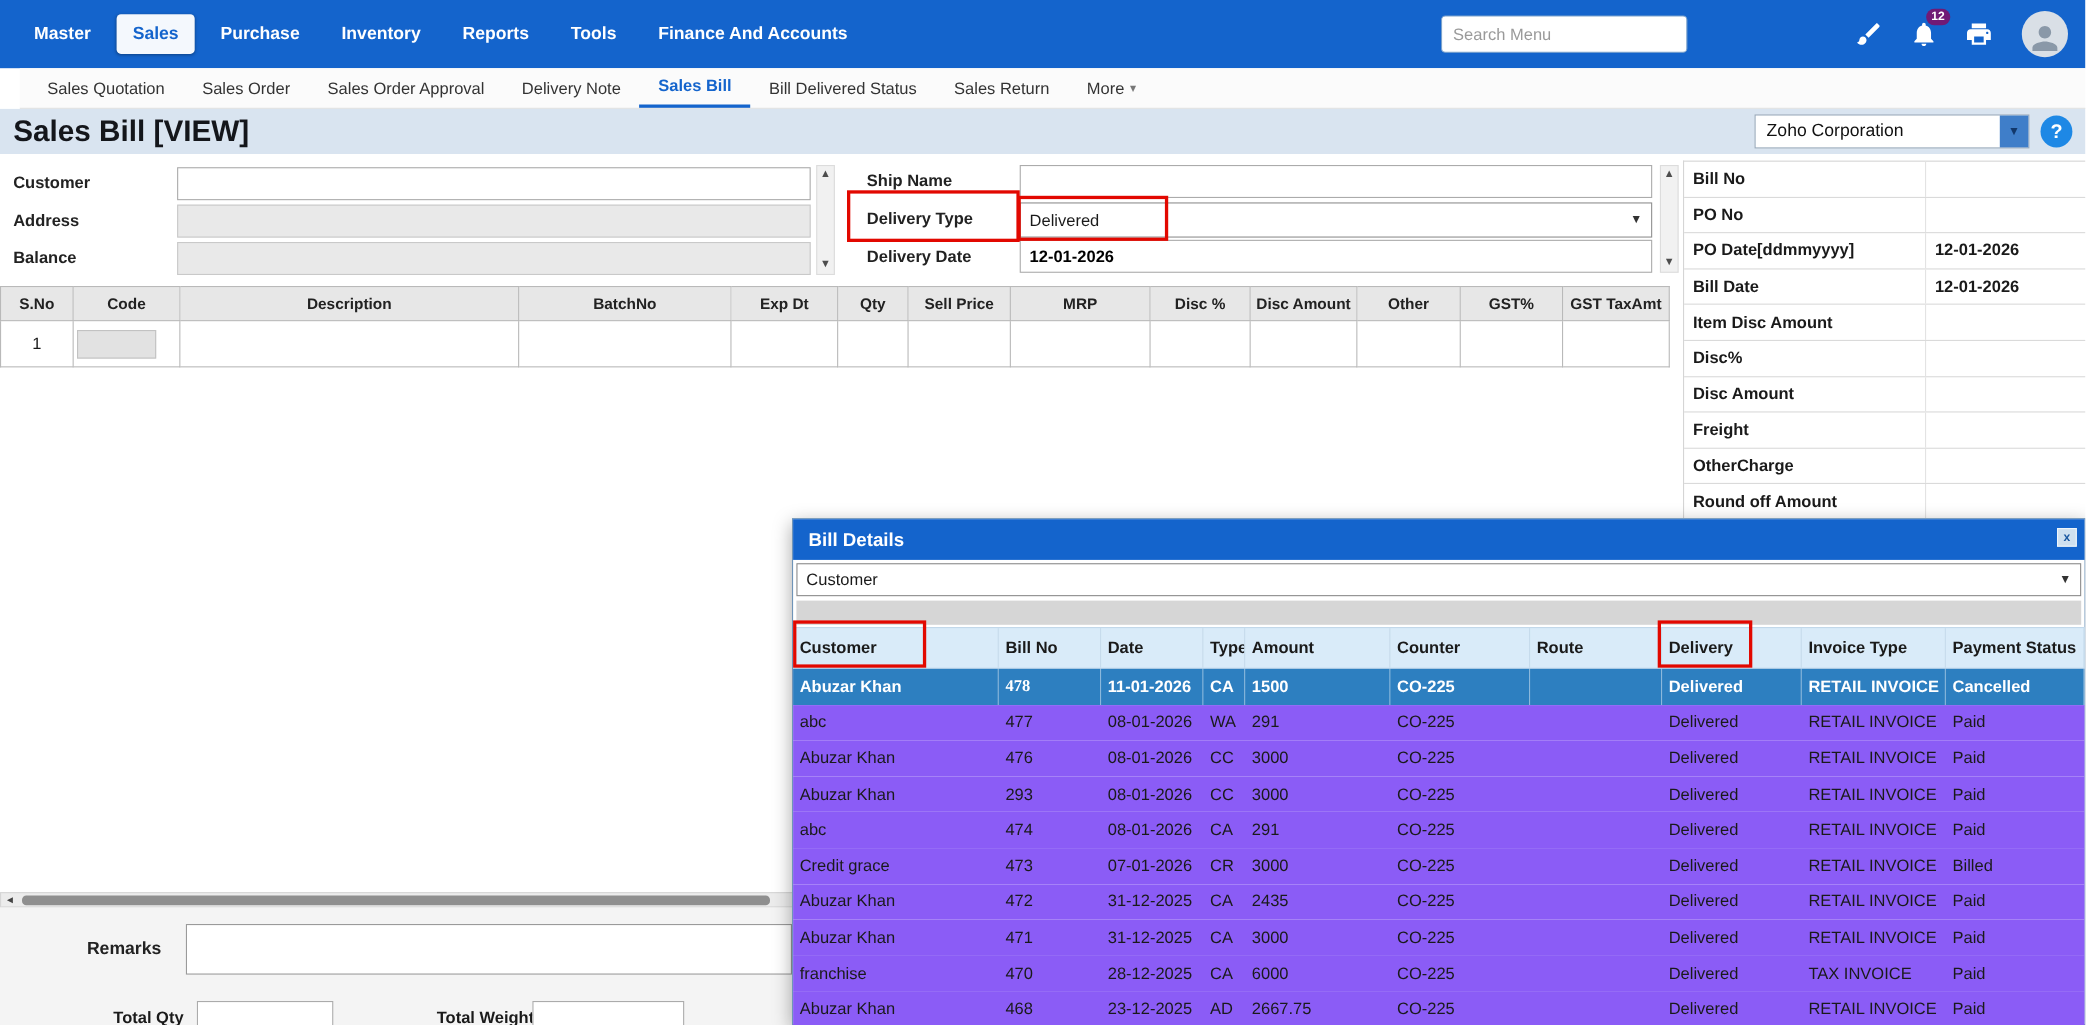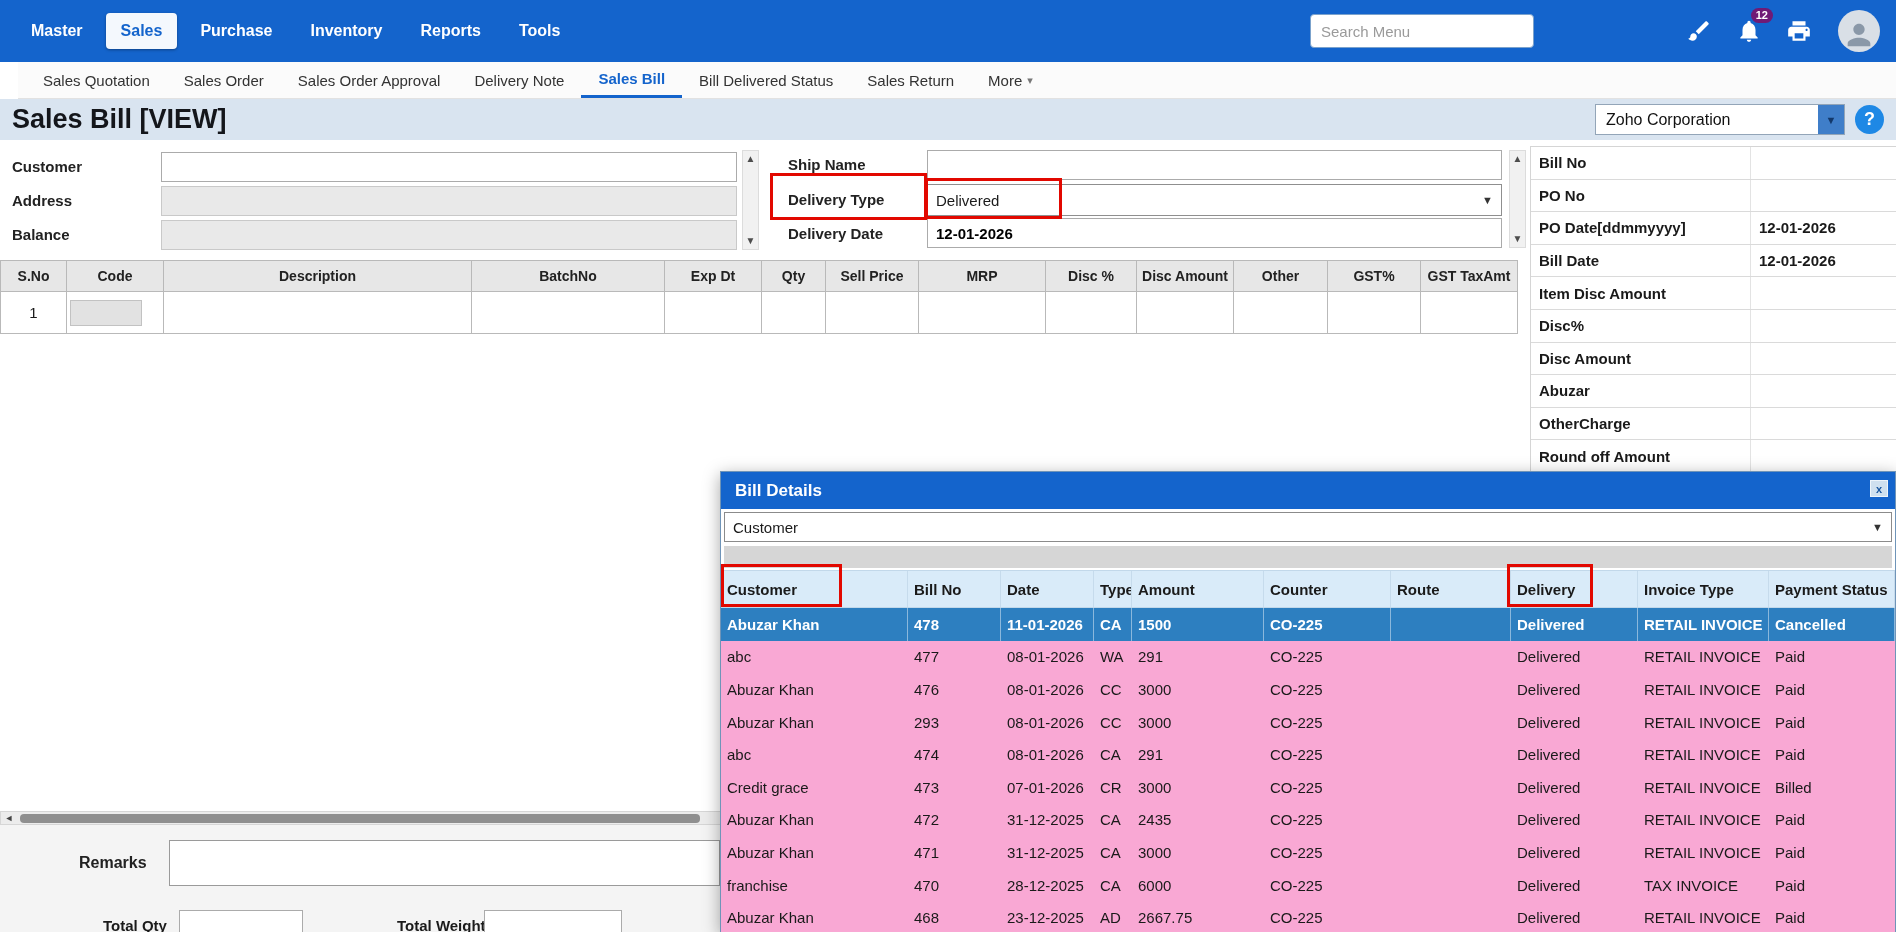--- a/index.html
+++ b/index.html
@@ -110,41 +110,42 @@
     cursor:pointer; }
   .modal-filter { margin:3px; height:30px; border:1px solid #8b8b8b; display:flex;
     align-items:center; padding:0 8px; font-size:15px; cursor:pointer; background:#fff; }
   .modal-filter .sel-caret { margin-left:auto; font-size:11px; color:#333; }
   .modal-gray { margin:4px 3px 2px; height:22px; background:#d6d6d6; }
   .mhrow { display:flex; height:38px; background:#d9ebf9; border-top:1px solid #c2d8ea;
     border-bottom:1px solid #c2d8ea; }
   .mcell { padding:0 6px; display:flex; align-items:center; font-size:15px;
     overflow:hidden; white-space:nowrap; }
   .mhead { font-weight:bold; border-right:1px solid #c6dbec; cursor:pointer; }
-  .mrow { display:flex; height:32.6px; background:#f9a8d4; cursor:pointer; }
+  .mrow { display:flex; height:32.6px; background:#8b5cf6; cursor:pointer; }
   .mrow.selected { background:#2d7fc0; }
   .mrow.selected .mcell { color:#fff; font-weight:bold;
     border-right:1px solid rgba(255,255,255,.45); }
   
   .annotation { position:absolute; border:3px solid #e20800; pointer-events:none;
     z-index:50; background:transparent; }
 </style>
 </head>
 <body>
 
 <div class="screen">
 
   <header class="topnav">
     <nav class="nav-items">
         <div class="nav-item">Master</div>
         <div class="nav-item active">Sales</div>
         <div class="nav-item">Purchase</div>
         <div class="nav-item">Inventory</div>
         <div class="nav-item">Reports</div>
         <div class="nav-item">Tools</div>
+        <div class="nav-item">Finance And Accounts</div>
       </nav>
     <input class="search" placeholder="Search Menu" style="">
     <div class="topnav-icons">
       <div class="icon-btn">
         <svg viewBox="0 0 24 24">
             <path d="M7 14c-1.66 0-3 1.34-3 3 0 1.31-1.16 2-2 2 .92 1.22 2.49 2 4 2 2.21 0 4-1.79 4-4 0-1.66-1.34-3-3-3zm13.71-9.37l-1.34-1.34c-.39-.39-1.02-.39-1.41 0L9 12.25 11.75 15l8.96-8.96c.39-.39.39-1.02 0-1.41z"></path>
           </svg>
       </div>
       <div class="icon-btn">
         <svg viewBox="0 0 24 24">
@@ -278,21 +279,21 @@
       </div>
       <div class="sp-row">
         <div class="sp-label">Disc%</div>
         <div class="sp-value"></div>
       </div>
       <div class="sp-row">
         <div class="sp-label">Disc Amount</div>
         <div class="sp-value"></div>
       </div>
       <div class="sp-row">
-        <div class="sp-label">Abuzar</div>
+        <div class="sp-label">Freight</div>
         <div class="sp-value"></div>
       </div>
       <div class="sp-row">
         <div class="sp-label">OtherCharge</div>
         <div class="sp-value"></div>
       </div>
       <div class="sp-row">
         <div class="sp-label">Round off Amount</div>
         <div class="sp-value"></div>
       </div>
@@ -328,21 +329,21 @@
         <div class="mcell mhead" style="width: 132px;">Amount</div>
         <div class="mcell mhead" style="width: 127px;">Counter</div>
         <div class="mcell mhead" style="width: 120px;">Route</div>
         <div class="mcell mhead" style="width: 127px;">Delivery</div>
         <div class="mcell mhead" style="width: 131px;">Invoice Type</div>
         <div class="mcell mhead" style="width: 126px;">Payment Status</div>
       </div>
     <div>
         <div class="mrow selected">
           <div class="mcell" style="width: 187px;">Abuzar Khan</div>
-          <div class="mcell" style="width: 93px;">478</div>
+          <div class="mcell" style="width: 93px; font-family: Liberation Serif, serif;">478</div>
           <div class="mcell" style="width: 93px;">11-01-2026</div>
           <div class="mcell" style="width: 38px;">CA</div>
           <div class="mcell" style="width: 132px;">1500</div>
           <div class="mcell" style="width: 127px;">CO-225</div>
           <div class="mcell" style="width: 120px;"></div>
           <div class="mcell" style="width: 127px;">Delivered</div>
           <div class="mcell" style="width: 131px;">RETAIL INVOICE</div>
           <div class="mcell" style="width: 126px;">Cancelled</div>
         </div>
         <div class="mrow">

